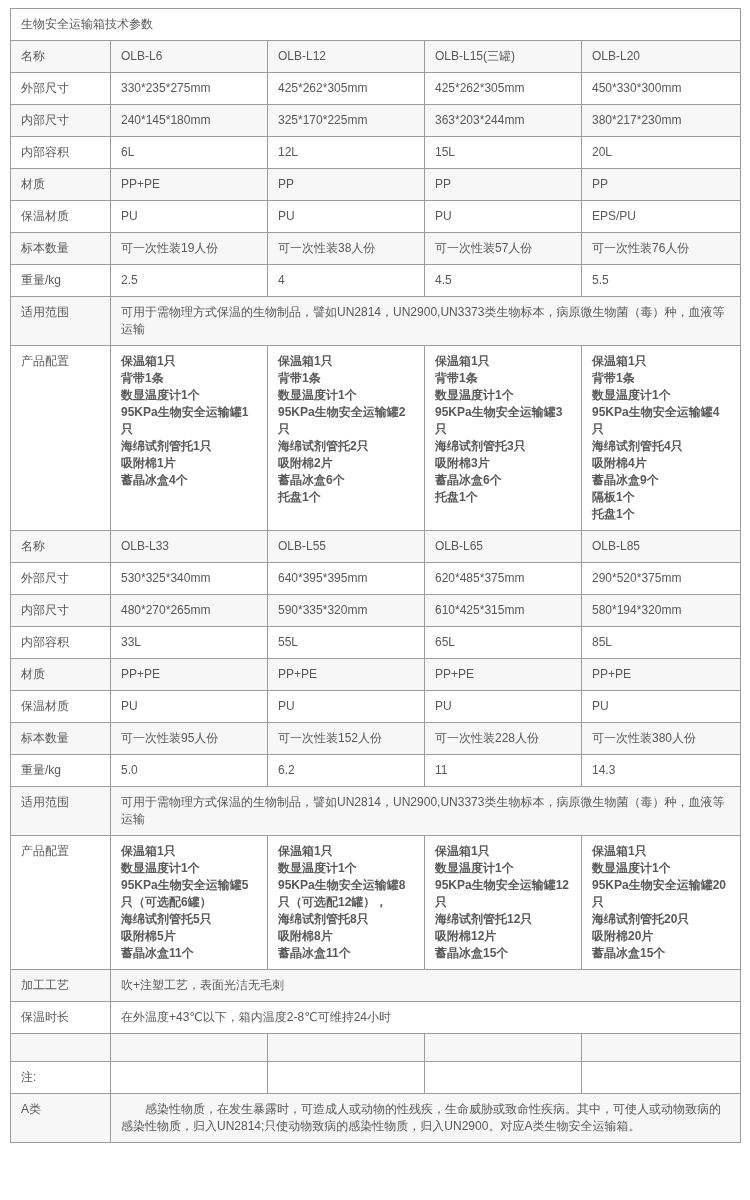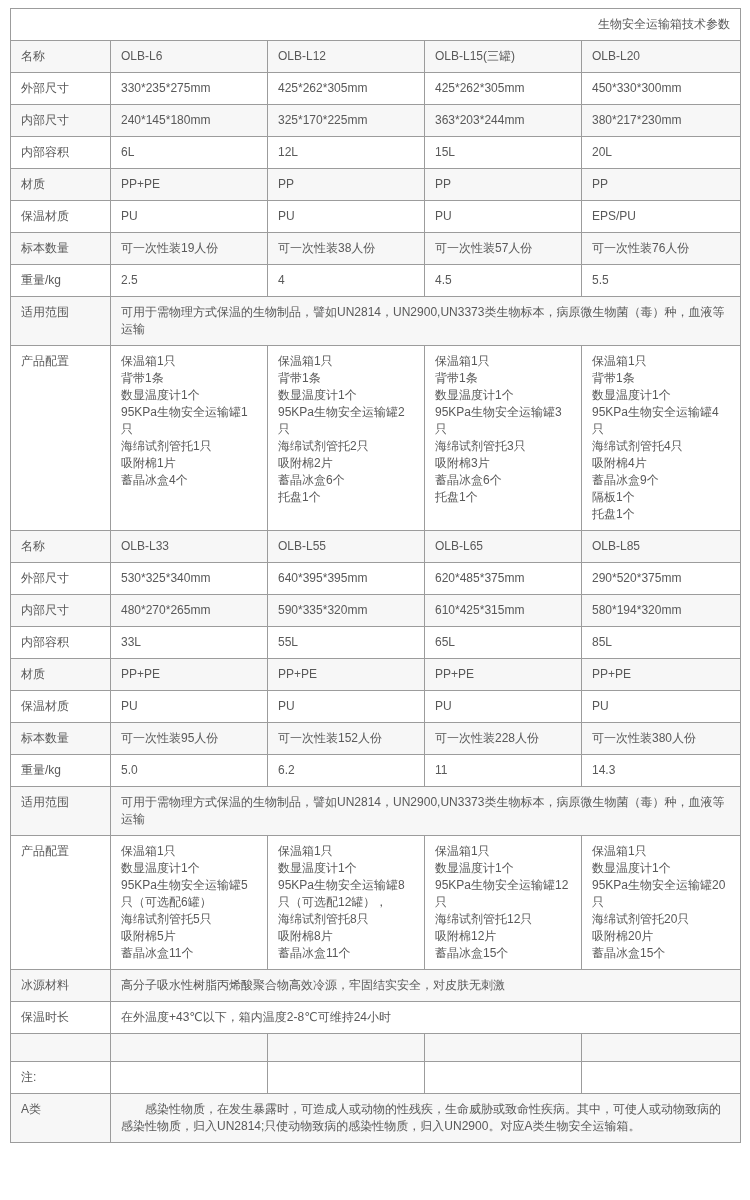--- a/index.html
+++ b/index.html
@@ -19,23 +19,23 @@
   table.spec td{
     border:1px solid #9c9c9c;
     padding:7px 10px;
     vertical-align:top;
     line-height:17px;
     height:13px;
     word-break:break-all;
     background:#ffffff;
   }
   table.spec tr:nth-child(even) td{background:#f7f7f7;}
-  td.title-cell{height:34px;text-align:right;}
+  td.title-cell{height:34px;}
   td.lbl{}
-  td.ml{white-space:pre-line;}
+  td.ml{white-space:pre-line;font-weight:bold;}
 </style>
 </head>
 <body>
 
 <div class="wrap">
 <table class="spec">
   <colgroup>
     <col style="width:100px">
         <col style="width:157px">
         <col style="width:157px">
@@ -226,22 +226,22 @@
 蓄晶冰盒15个</td>
     <td class="ml">保温箱1只
 数显温度计1个
 95KPa生物安全运输罐20只
 海绵试剂管托20只
 吸附棉20片
 蓄晶冰盒15个</td>
   </tr>
 
   <tr>
-    <td class="lbl">冰源材料</td>
-    <td colspan="4">高分子吸水性树脂丙烯酸聚合物高效冷源，牢固结实安全，对皮肤无刺激</td>
+    <td class="lbl">加工工艺</td>
+    <td colspan="4">吹+注塑工艺，表面光洁无毛刺</td>
   </tr>
   <tr>
     <td class="lbl">保温时长</td>
     <td colspan="4">在外温度+43℃以下，箱内温度2-8℃可维持24小时</td>
   </tr>
 
   <tr>
     <td class="lbl"></td>
     <td></td>
     <td></td>

